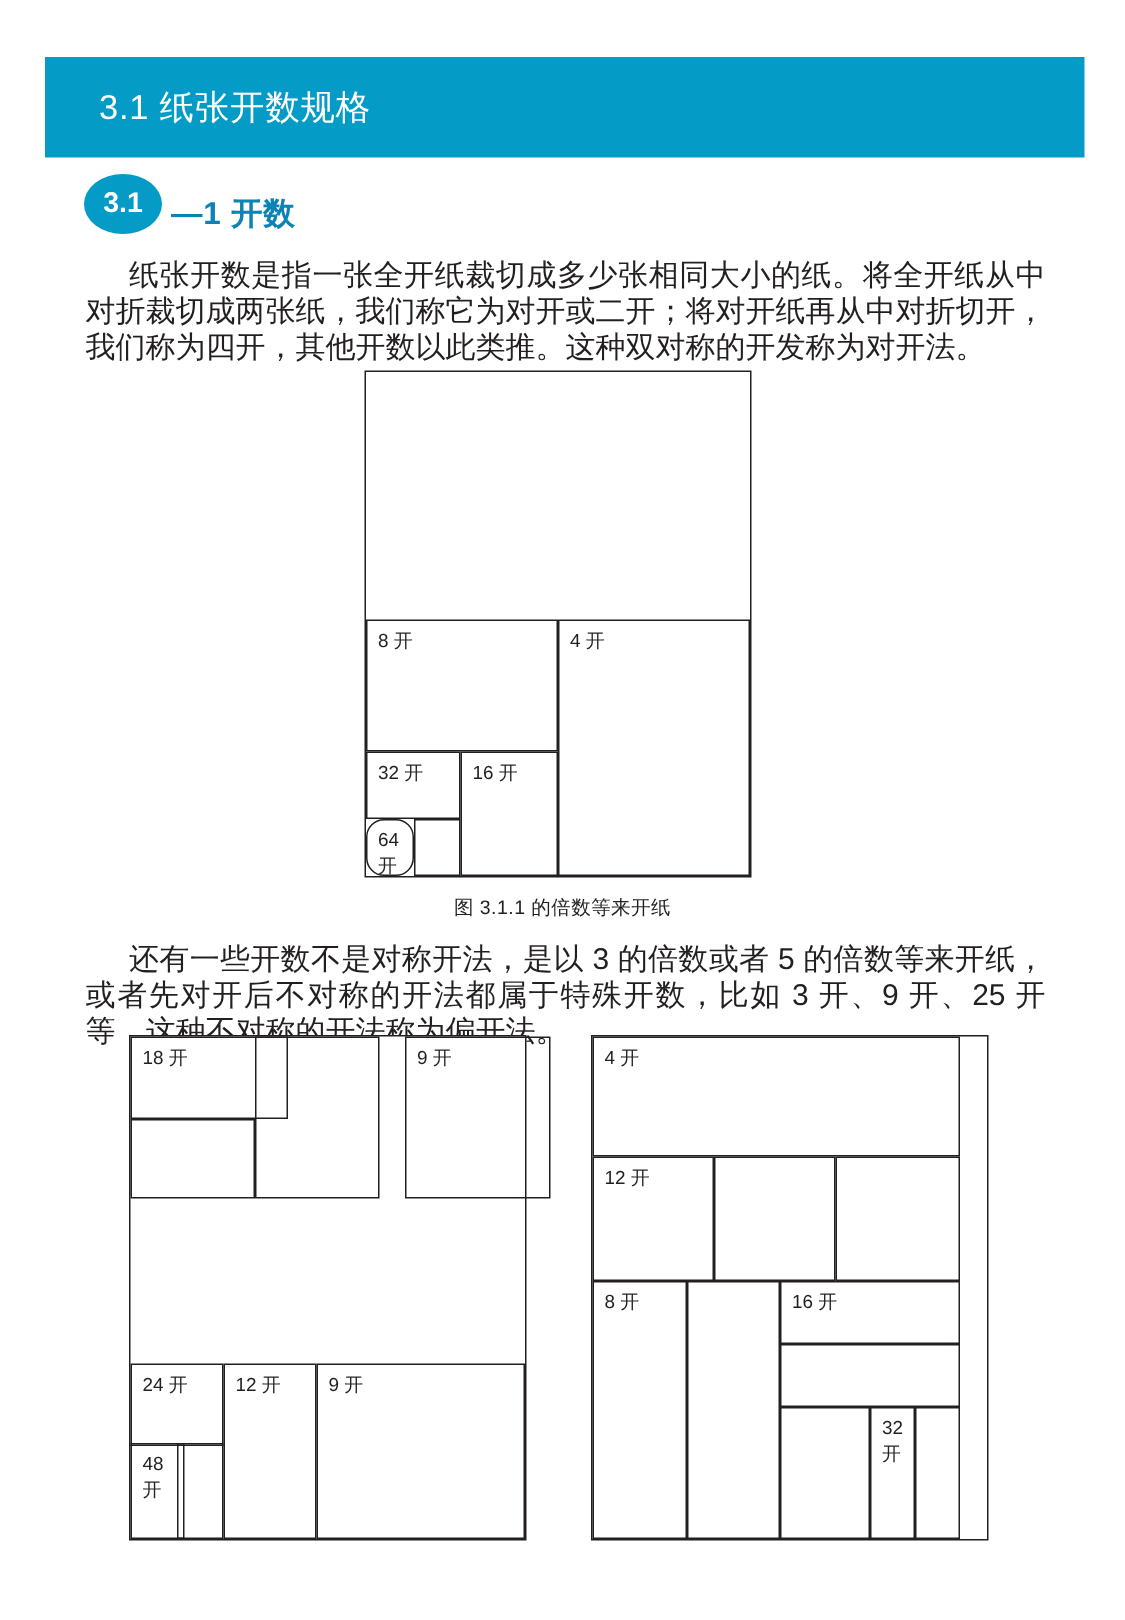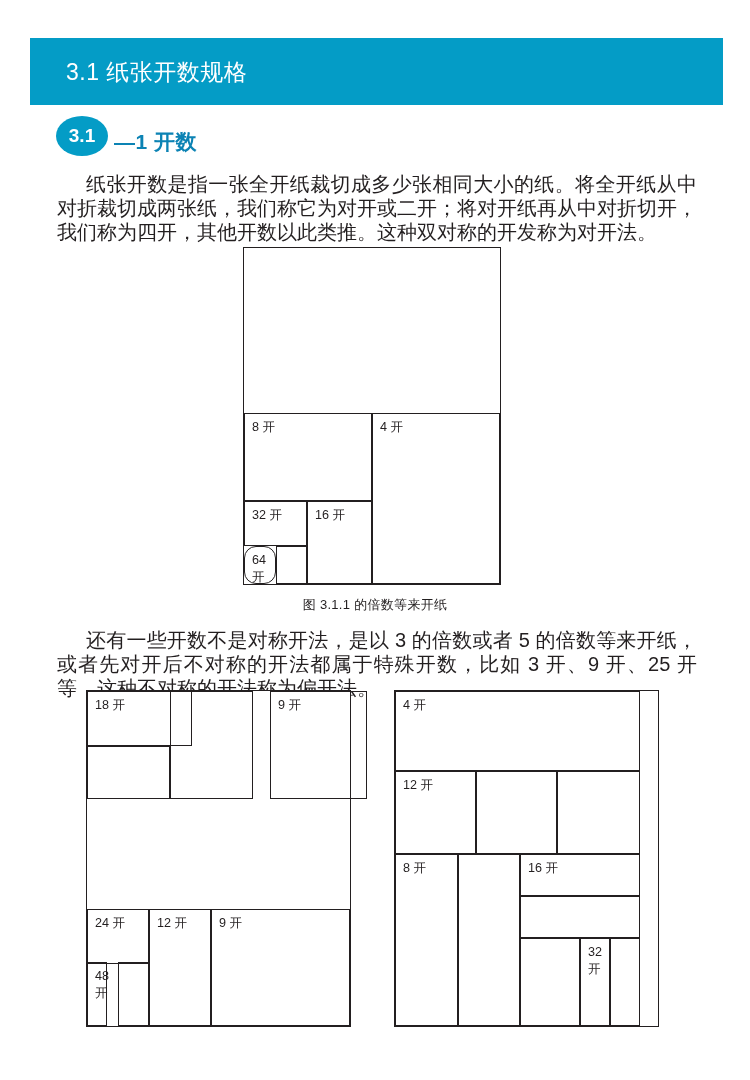--- a/index.html
+++ b/index.html
@@ -190,21 +190,21 @@
         <span class="lbl">18 开</span>
       </div>
       <div class="cell" style="left: 0px; top: 55px; width: 83px; height: 53px;"></div>
       <div class="cell" style="left: 83px; top: 0px; width: 83px; height: 108px;"></div>
       <div class="cell" style="left: 183px; top: 0px; width: 97px; height: 108px; padding-left: 28px;">
         <span class="lbl">9 开</span>
       </div>
       <div class="cell" style="left: 0px; top: 218px; width: 62px; height: 55px;">
         <span class="lbl">24 开</span>
       </div>
-      <div class="cell narrow" style="left: 0px; top: 271px; width: 20px; height: 64px;">
+      <div class="cell narrow" style="left: 0px; top: 271px; width: 36px; height: 64px;">
         <span class="lbl">48
 开</span>
       </div>
       <div class="cell narrow" style="left: 31px; top: 271px; width: 31px; height: 64px;"></div>
       <div class="cell" style="left: 62px; top: 218px; width: 62px; height: 117px;">
         <span class="lbl">12 开</span>
       </div>
       <div class="cell" style="left: 124px; top: 218px; width: 139px; height: 117px;">
         <span class="lbl">9 开</span>
       </div>

